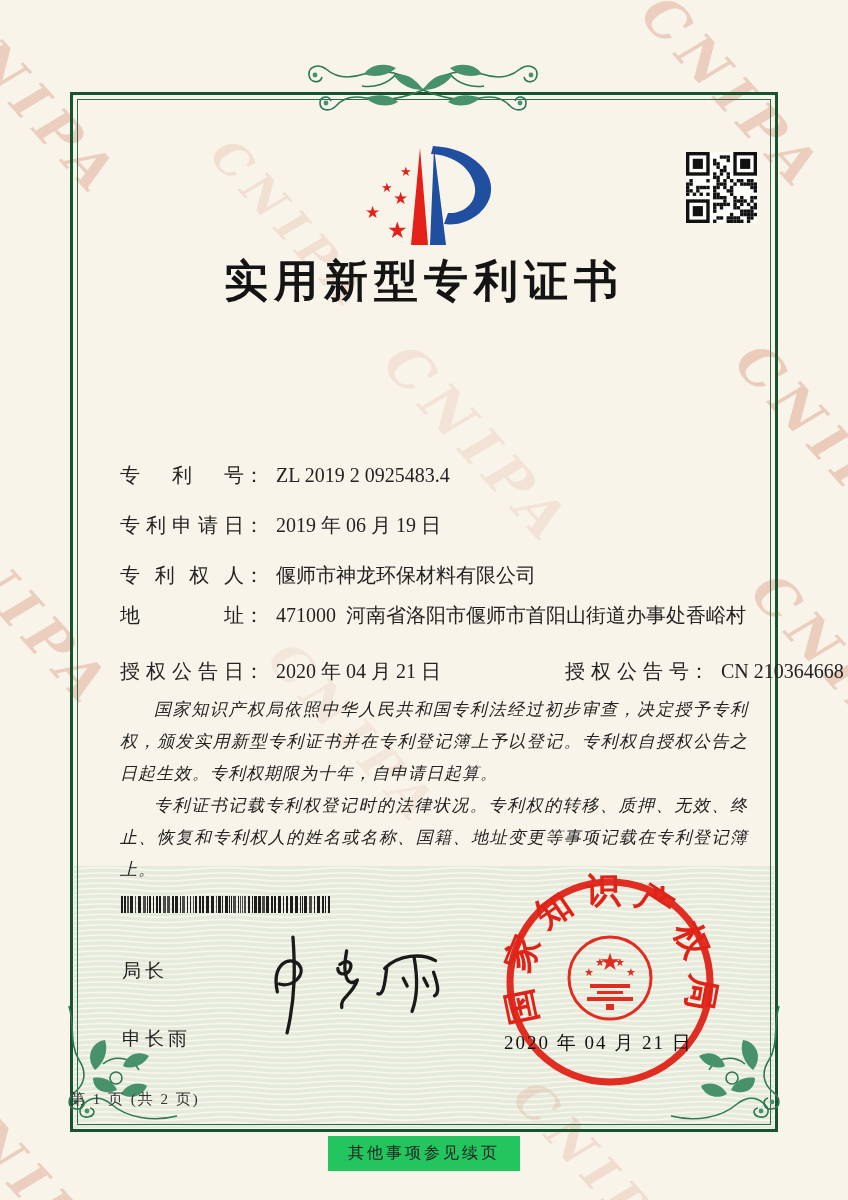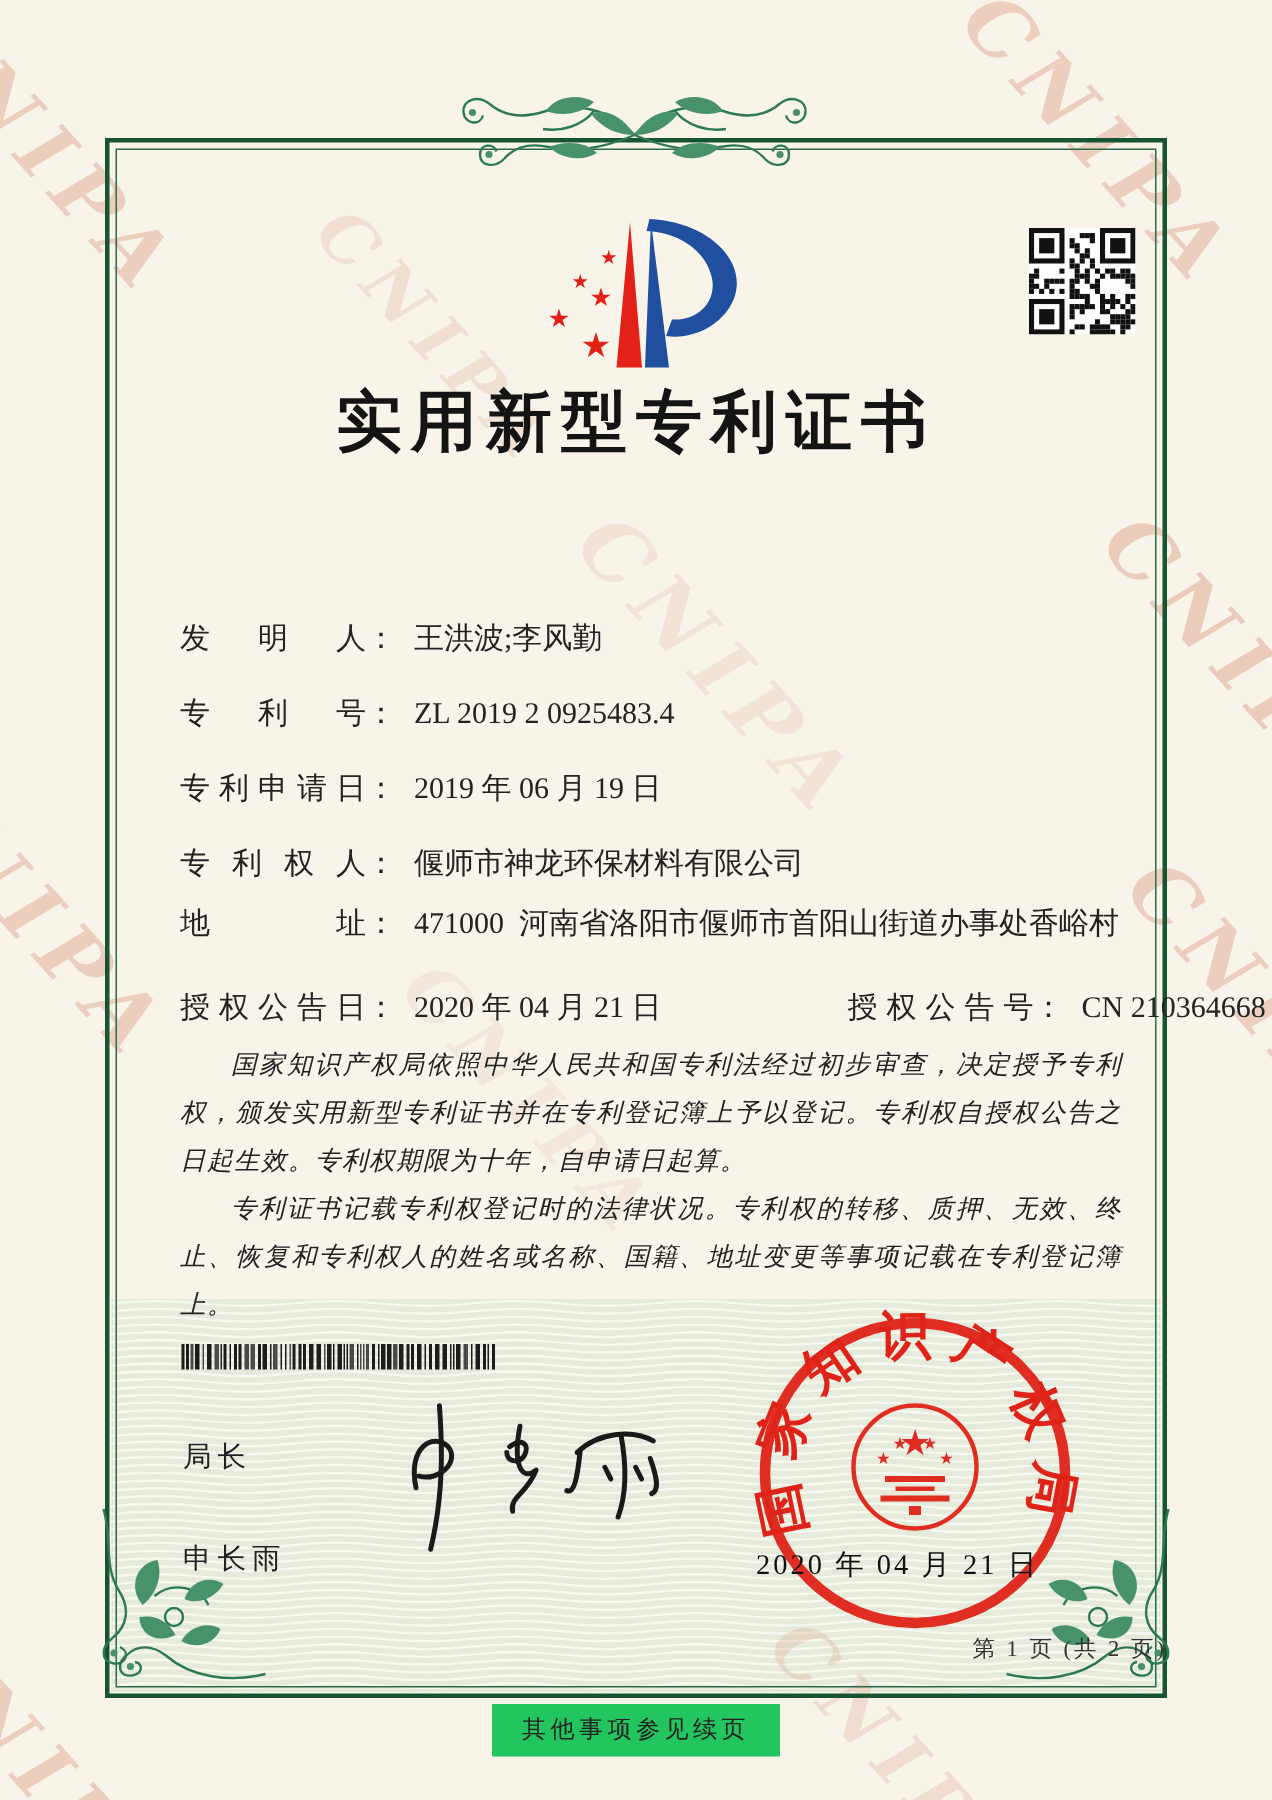--- a/index.html
+++ b/index.html
@@ -46,21 +46,21 @@
   .barcode{position:absolute;left:120px;top:896px;z-index:3;}
 
   .officer-title{position:absolute;left:122px;top:958px;font-size:19px;letter-spacing:4px;z-index:3;}
   .officer-name{position:absolute;left:122px;top:998px;font-size:19px;letter-spacing:4px;z-index:3;margin-top:28px;}
   .signature{position:absolute;left:250px;top:930px;z-index:3;}
 
   .seal{position:absolute;left:500px;top:872px;z-index:4;}
   .seal-date{position:absolute;left:504px;top:1030px;font-size:19px;letter-spacing:2px;
              color:#111;z-index:5;white-space:pre;}
 
-  .page-num{position:absolute;left:70px;top:1090px;width:708px;text-align:right;
+  .page-num{position:absolute;left:70px;top:1090px;width:708px;text-align:left;
             font-size:15px;letter-spacing:2px;color:#333;z-index:3;}
   .cont-note{position:absolute;left:50%;transform:translateX(-50%);top:1136px;
              background:#22c55e;padding:7px 20px;font-size:16px;letter-spacing:3px;
              color:#222;z-index:3;white-space:nowrap;}
 </style>
 </head>
 <body>
 
 <div class="page">
 
@@ -314,23 +314,20 @@
       <rect x="40.57142857142857" y="67.61904761904762" width="3.380952380952381" height="3.380952380952381" fill="#111"></rect>
       <rect x="43.95238095238095" y="67.61904761904762" width="3.380952380952381" height="3.380952380952381" fill="#111"></rect>
       <rect x="47.333333333333336" y="67.61904761904762" width="3.380952380952381" height="3.380952380952381" fill="#111"></rect>
       <rect x="50.714285714285715" y="67.61904761904762" width="3.380952380952381" height="3.380952380952381" fill="#111"></rect>
       <rect x="54.095238095238095" y="67.61904761904762" width="3.380952380952381" height="3.380952380952381" fill="#111"></rect>
       <rect x="60.857142857142854" y="67.61904761904762" width="3.380952380952381" height="3.380952380952381" fill="#111"></rect>
     </svg>
 
   <div class="doc-title">实用新型专利证书</div>
 
-  <div class="field-row" style="top:412px">
-    <span class="f-label">发明人</span><span class="f-colon">：</span><span class="f-value">王洪波;李风勤</span>
-  </div>
   <div class="field-row" style="top:462px">
     <span class="f-label">专利号</span><span class="f-colon">：</span><span class="f-value">ZL 2019 2 0925483.4</span>
   </div>
   <div class="field-row" style="top:512px">
     <span class="f-label">专利申请日</span><span class="f-colon">：</span><span class="f-value">2019 年 06 月 19 日</span>
   </div>
   <div class="field-row" style="top:562px">
     <span class="f-label">专利权人</span><span class="f-colon">：</span><span class="f-value">偃师市神龙环保材料有限公司</span>
   </div>
   <div class="field-row" style="top:602px">

